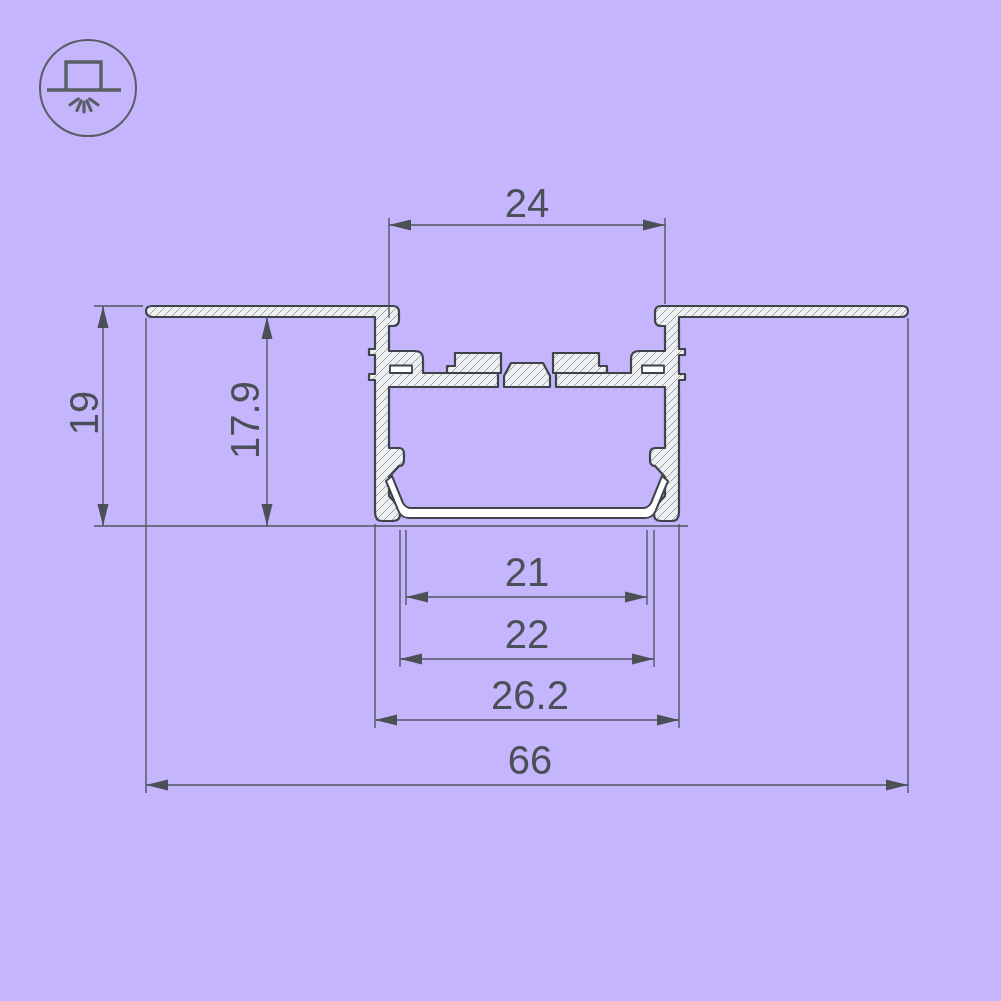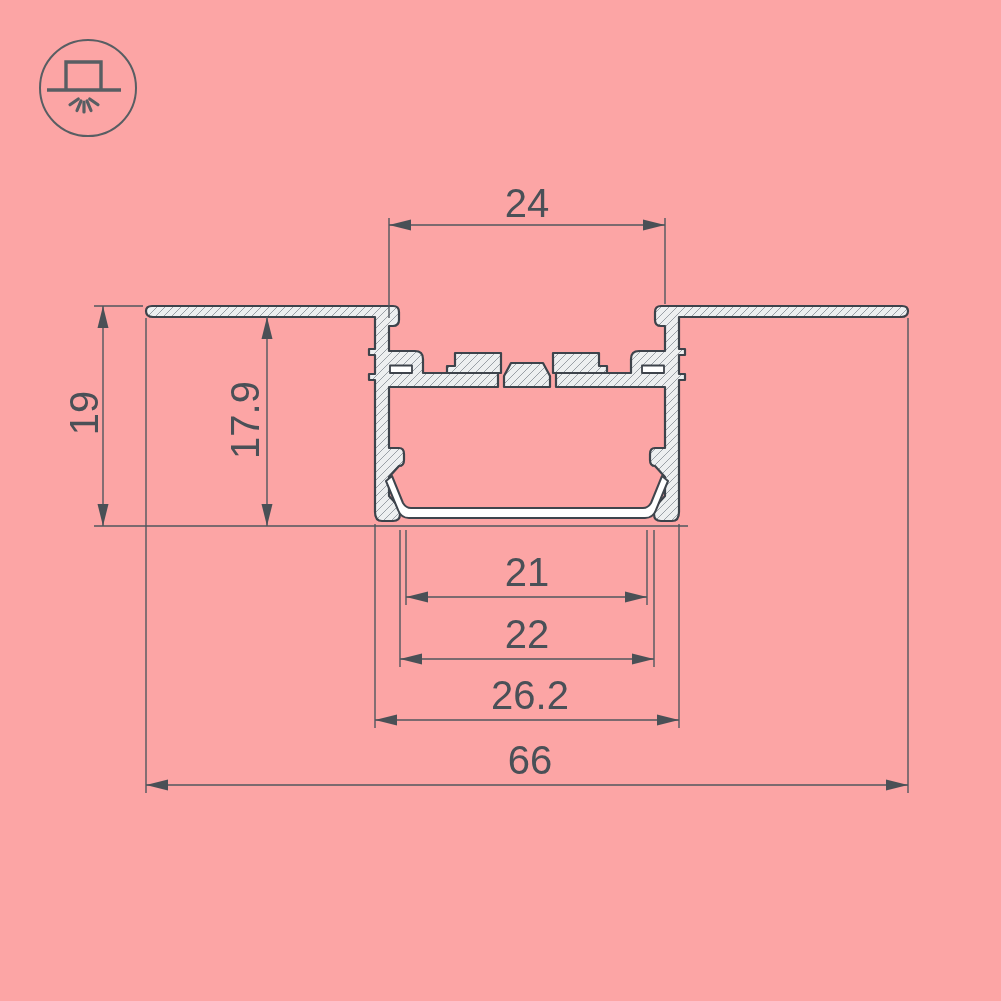--- a/index.html
+++ b/index.html
@@ -1,16 +1,16 @@
 <!DOCTYPE html>
 <html><head>
 <meta charset="utf-8">
 <style>
   html,body{margin:0;padding:0;background:#ffffff;}
-  .stage{position:relative;width:1001px;height:1001px;background:#fca5a5;overflow:hidden;text-decoration:underline;}
+  .stage{position:relative;width:1001px;height:1001px;background:#c4b5fd;overflow:hidden;text-decoration:underline;}
   svg{display:block;}
   .prof{fill:url(#hatch);stroke:#3d434b;stroke-width:2.2;stroke-linejoin:round;stroke-linecap:round;}
   .whitecut{fill:#ffffff;stroke:#3d434b;stroke-width:1.8;stroke-linejoin:round;}
   .lens{fill:#ffffff;stroke:#3f454d;stroke-width:2;stroke-linejoin:round;}
   .dimln{stroke:#51575e;stroke-width:1.4;fill:none;}
   .arr{fill:#4a5056;stroke:none;}
   .dimtext{font-family:"Liberation Sans","DejaVu Sans",sans-serif;font-size:40px;fill:#4a5057;text-anchor:middle;}
   .icon{stroke:#585e63;fill:none;}
 </style>
 </head>

